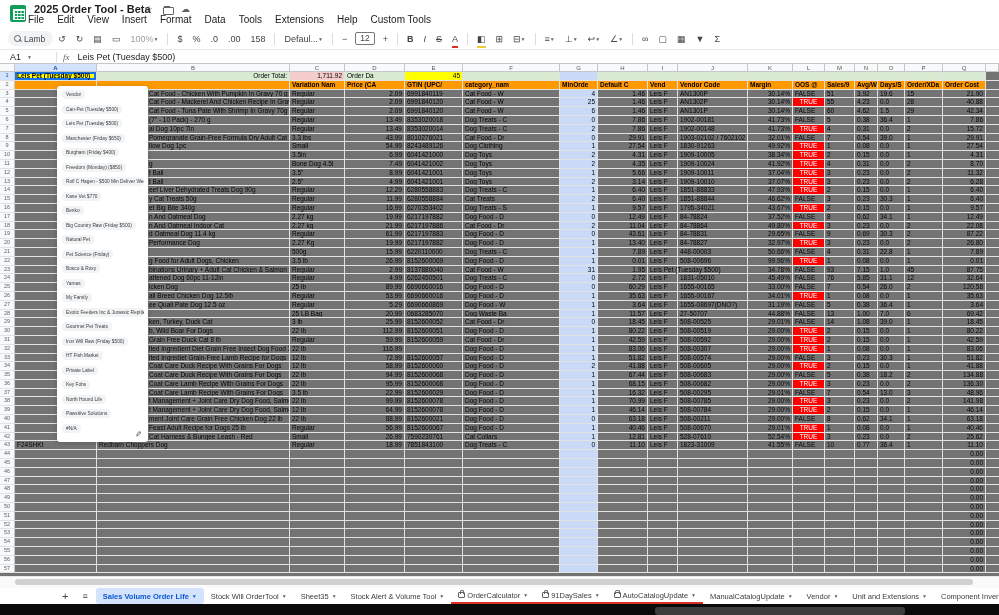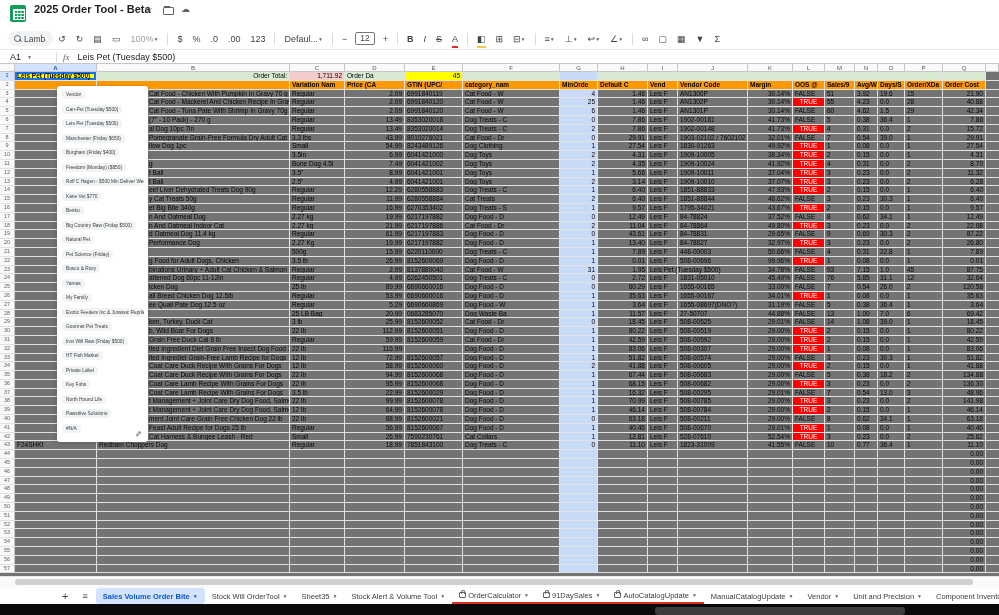--- a/index.html
+++ b/index.html
@@ -92,39 +92,51 @@
 <body>
 
 <div id="app">
 
   <div id="titlebar">
     <div id="logo"></div>
     <div id="doc-title">2025 Order Tool - Beta</div>
     <span class="tb-ic" style="left:145px">☆</span>
     <span id="folder-ic" class="tb-ic"></span>
     <span class="tb-ic" style="left:181px">☁</span>
+    <div id="menubar">
+        <span>File</span>
+        <span>Edit</span>
+        <span>View</span>
+        <span>Insert</span>
+        <span>Format</span>
+        <span>Data</span>
+        <span>Tools</span>
+        <span>Extensions</span>
+        <span>Help</span>
+        <span>Custom Tools</span>
+      </div>
   </div>
 
   <div id="toolbar">
     <div id="menus-pill">
       <span class="mag"></span>
       <span>Lamb</span>
     </div>
     <div id="tool-icons" style="display:flex;align-items:center;">
         <span class="ti">↺</span>
         <span class="ti">↻</span>
         <span class="ti">▤</span>
         <span class="ti">▭</span>
         <span class="ti dim">100%<span class="car">▼</span></span>
         <span class="ti sep"></span>
         <span class="ti">$</span>
         <span class="ti">%</span>
         <span class="ti">.0</span>
         <span class="ti">.00</span>
-        <span class="ti">123</span>
+        <span class="ti">158</span>
         <span class="ti sep"></span>
         <span class="ti">Defaul...<span class="car">▼</span></span>
         <span class="ti sep"></span>
         <span class="ti">−</span>
         <span class="ti box">12</span>
         <span class="ti">+</span>
         <span class="ti sep"></span>
         <span class="ti" style="font-weight: 700;">B</span>
         <span class="ti" style="font-style: italic;">I</span>
         <span class="ti" style="text-decoration: line-through;">S</span>
@@ -1407,21 +1419,21 @@
 
   <div id="hscroll">
     <div id="hthumb"></div>
   </div>
 
   <div id="tabsbar">
     <span id="tab-add">+</span>
     <span id="tab-all">≡</span>
     <div id="tabs-list" style="display:flex;align-items:center;height:16px;">
         <div class="stab active">
-          <span>Sales Volume Order Bite</span>
+          <span>Sales Volume Order Life</span>
           <span class="car">▼</span>
         </div>
         <div class="stab">
           <span>Stock Will OrderTool</span>
           <span class="car">▼</span>
         </div>
         <div class="stab">
           <span>Sheet35</span>
           <span class="car">▼</span>
         </div>
@@ -1446,21 +1458,21 @@
         </div>
         <div class="stab">
           <span>ManualCatalogUpdate</span>
           <span class="car">▼</span>
         </div>
         <div class="stab">
           <span>Vendor</span>
           <span class="car">▼</span>
         </div>
         <div class="stab">
-          <span>Unit and Precision</span>
+          <span>Unit and Extensions</span>
           <span class="car">▼</span>
         </div>
         <div class="stab">
           <span>Component Inventory</span>
         </div>
       </div>
   </div>
 
   <div id="btmbar">
     <div id="btm-dock"></div>

